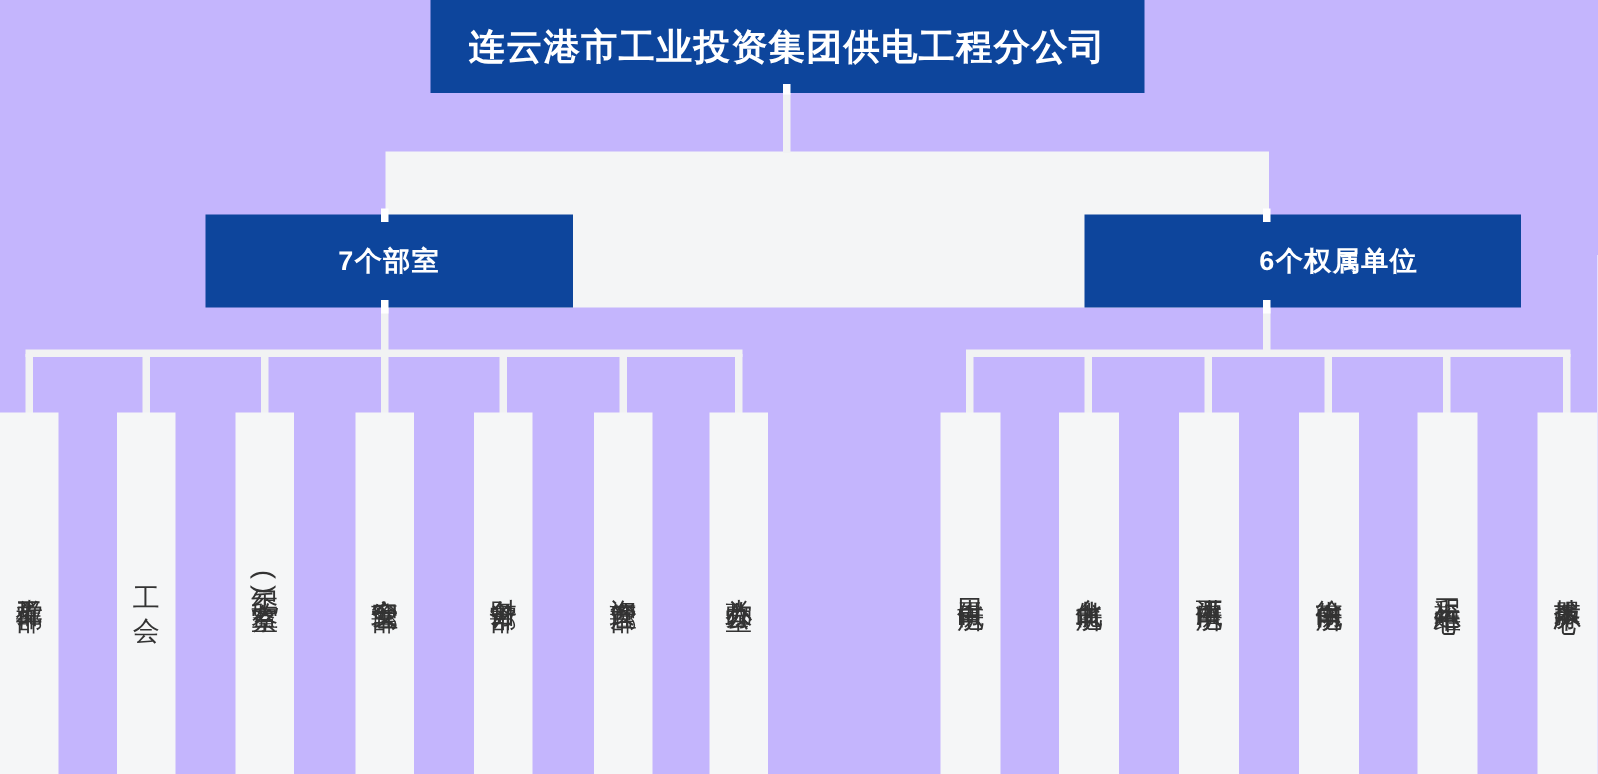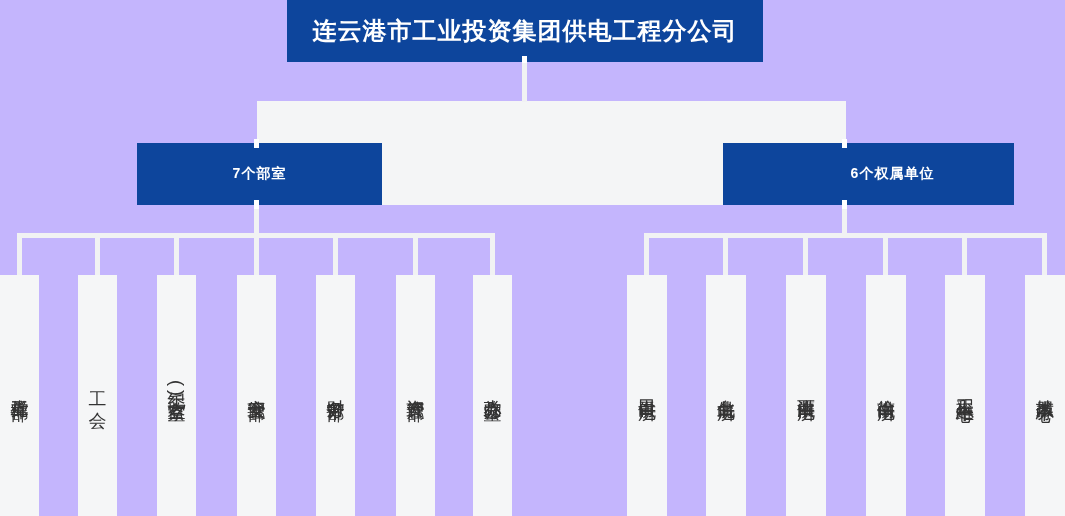--- a/index.html
+++ b/index.html
@@ -34,21 +34,21 @@
     z-index: 2;
   }
   .node-root {
     left: 287px; top: 0;
     width: 476px; height: 62px;
     font-size: 24px;
     letter-spacing: 1px;
   }
   .node-branch {
     top: 143px; height: 62px;
-    font-size: 14px;
+    font-size: 18px;
     letter-spacing: 1px;
   }
   .node-branch-left  { left: 137px; width: 245px; }
   .node-branch-right { left: 723px; width: 243px; padding-left: 48px; }
 
   
   .line {
     position: absolute;
     background: #f1f2f3;
     z-index: 1;

